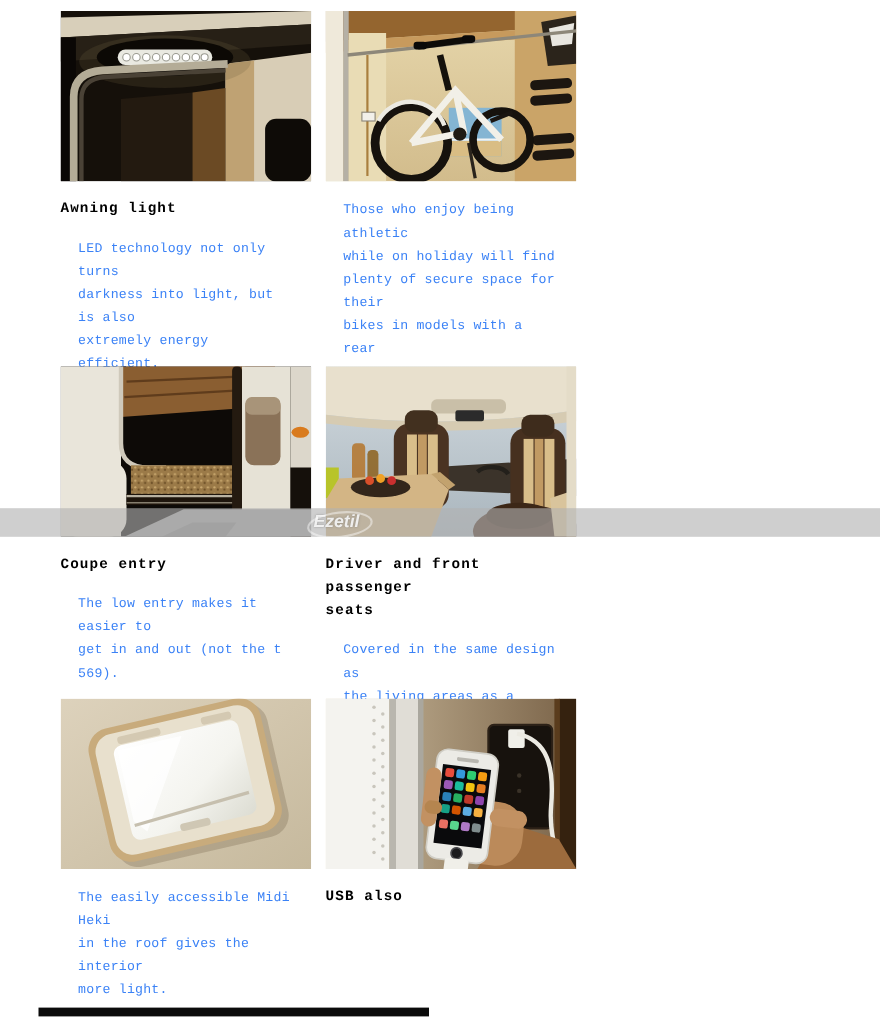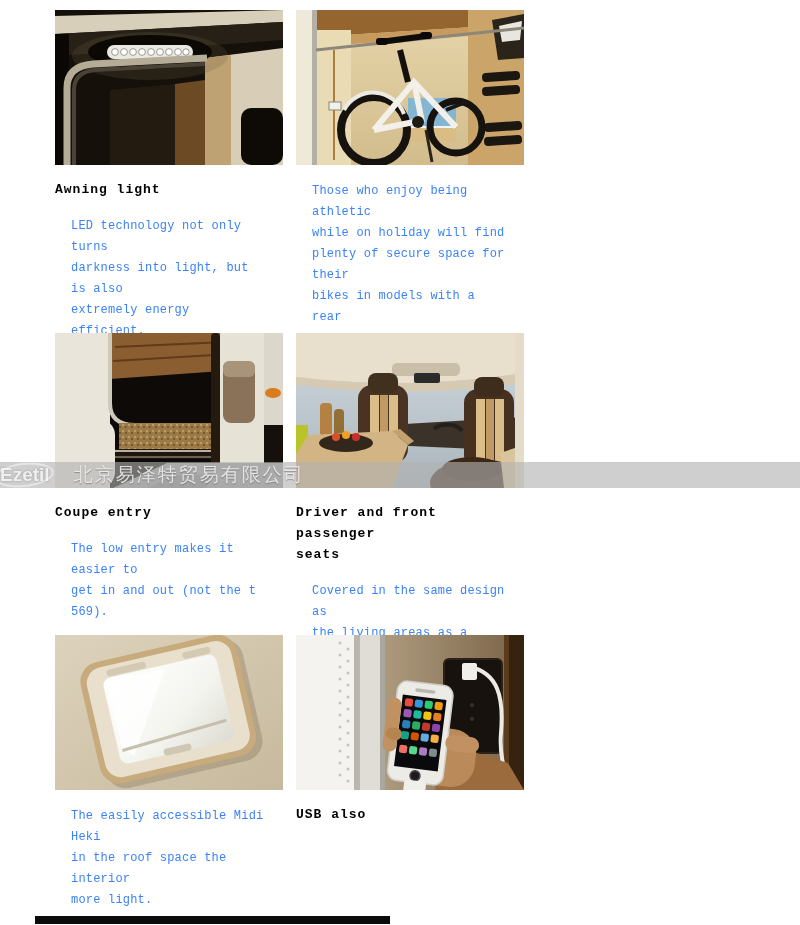--- a/index.html
+++ b/index.html
@@ -8,21 +8,21 @@
   .card{position:absolute;width:228px;}
   .card .photo{width:228px;height:155px;overflow:hidden;display:block;}
   .card .photo svg{display:block;}
   .feature-title{margin:14px 0 0 0;font-size:13px;font-weight:bold;color:#000;
                  letter-spacing:1px;line-height:21px;white-space:pre-line;}
   .feature-body{margin:16px;font-size:12px;color:#3b82f6;line-height:21px;
                 letter-spacing:0.2px;white-space:pre-line;}
   
   .watermark{position:absolute;left:0;top:462px;width:800px;height:26px;
              background:rgba(178,178,178,0.62);z-index:6;display:flex;align-items:center;}
-  .wm-logo{position:relative;font-size:19px;font-weight:bold;
+  .wm-logo{position:relative;margin-left:285px;font-size:16px;font-weight:bold;font-style:italic;
            color:rgba(248,248,248,0.9);font-family:"Liberation Sans",sans-serif;
            text-shadow:0 0 2px rgba(100,100,100,0.6);}
   .wm-logo::after{content:"";position:absolute;left:-6px;top:-1px;width:56px;height:20px;
            border:2px solid rgba(255,255,255,0.45);border-radius:50%;transform:rotate(-6deg);}
   .wm-company{margin-left:24px;font-size:19px;letter-spacing:2px;
            color:rgba(242,242,242,0.85);font-family:"Liberation Sans",sans-serif;
            text-shadow:0 1px 1px rgba(90,90,90,0.55);}
   .bottom-bar{position:absolute;left:35px;top:916px;width:355px;height:8px;background:#0b0b0b;}
   
   #card0{left:55px;top:10px;}  #card1{left:296px;top:10px;}
@@ -233,21 +233,21 @@
           <rect x="56" y="30" width="116" height="88" rx="8" fill="url(#glass5)"></rect>
           <polygon points="60,34 120,34 70,112 60,100" fill="rgba(255,255,255,0.75)"></polygon>
           <line x1="60" y1="104" x2="168" y2="98" stroke="#c6bfae" stroke-width="3"></line>
           <rect x="100" y="112" width="28" height="7" rx="3" fill="#cfc7b4"></rect>
           <rect x="62" y="22" width="40" height="7" rx="3" fill="#d4c9b2"></rect>
           <rect x="140" y="22" width="28" height="7" rx="3" fill="#d4c9b2"></rect>
         </g>
       </svg>
     </span>
     <div class="feature-body">The easily accessible Midi Heki
-in the roof space the interior
+in the roof gives the interior
 more light.</div>
   </div>
 
   <div class="card" id="card5">
     <span class="photo">
       <svg width="228" height="155" viewBox="0 0 228 155">
         <defs>
           <linearGradient id="wall6" x1="0" y1="0" x2="1" y2="0">
             <stop offset="0" stop-color="#cdbd9f"></stop>
               <stop offset="1" stop-color="#7a6348"></stop>
@@ -325,18 +325,17 @@
           <rect x="90" y="96" width="16" height="12" rx="6" fill="#b5854f"></rect>
           <rect x="150" y="96" width="34" height="16" rx="8" fill="#c29162"></rect>
         </g>
       </svg>
     </span>
     <div class="feature-title">USB also</div>
   </div>
 
   <div class="watermark">
     <span class="wm-logo">Ezetil</span>
-    <span class="wm-company">北京易泽特贸易有限公司</span>
   </div>
 
   <div class="bottom-bar"></div>
 
 </div>
 
 </body></html>

